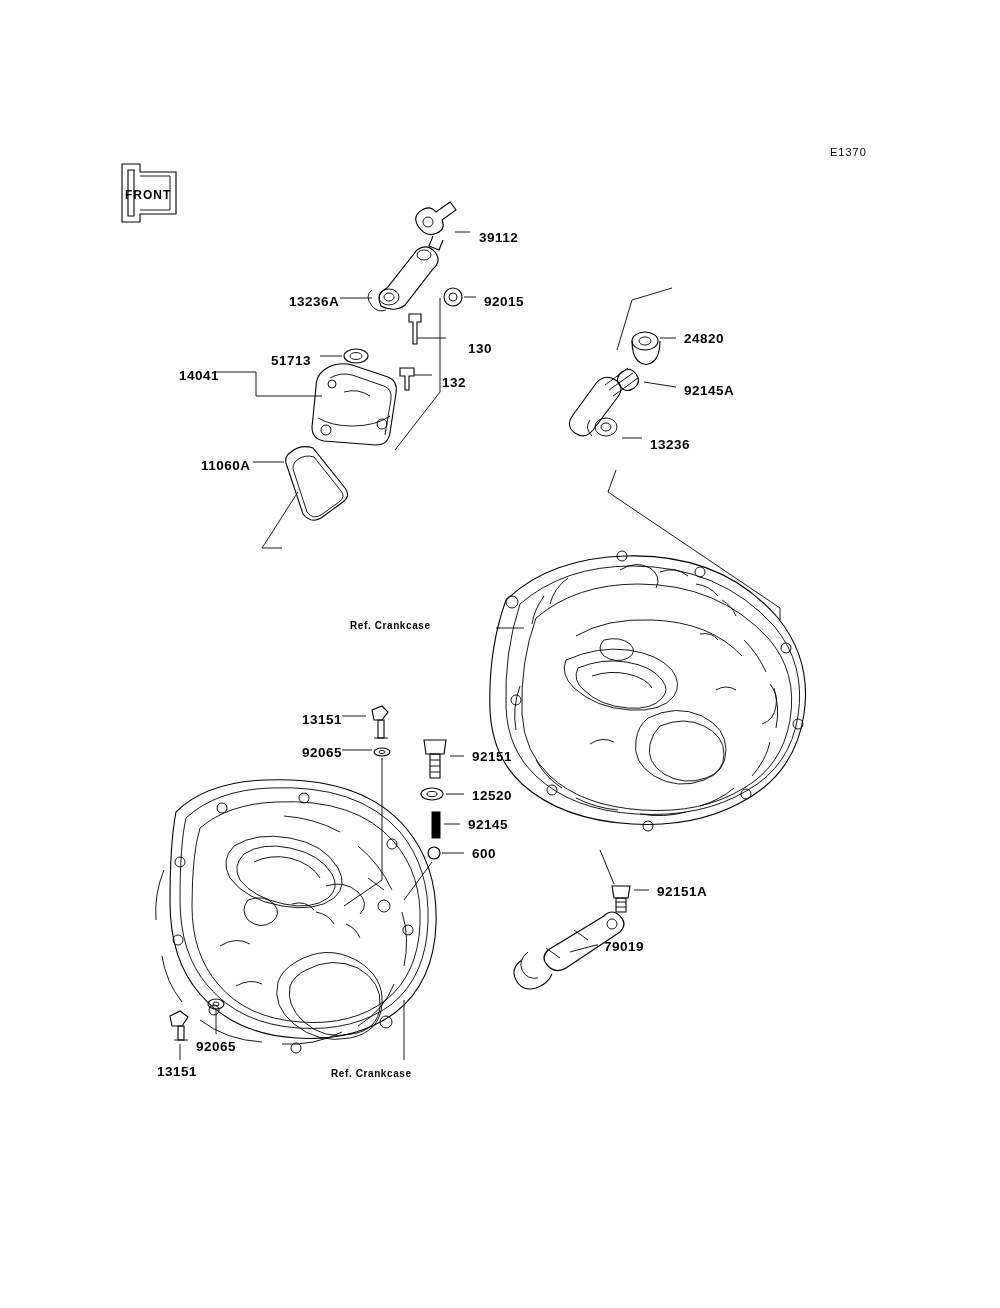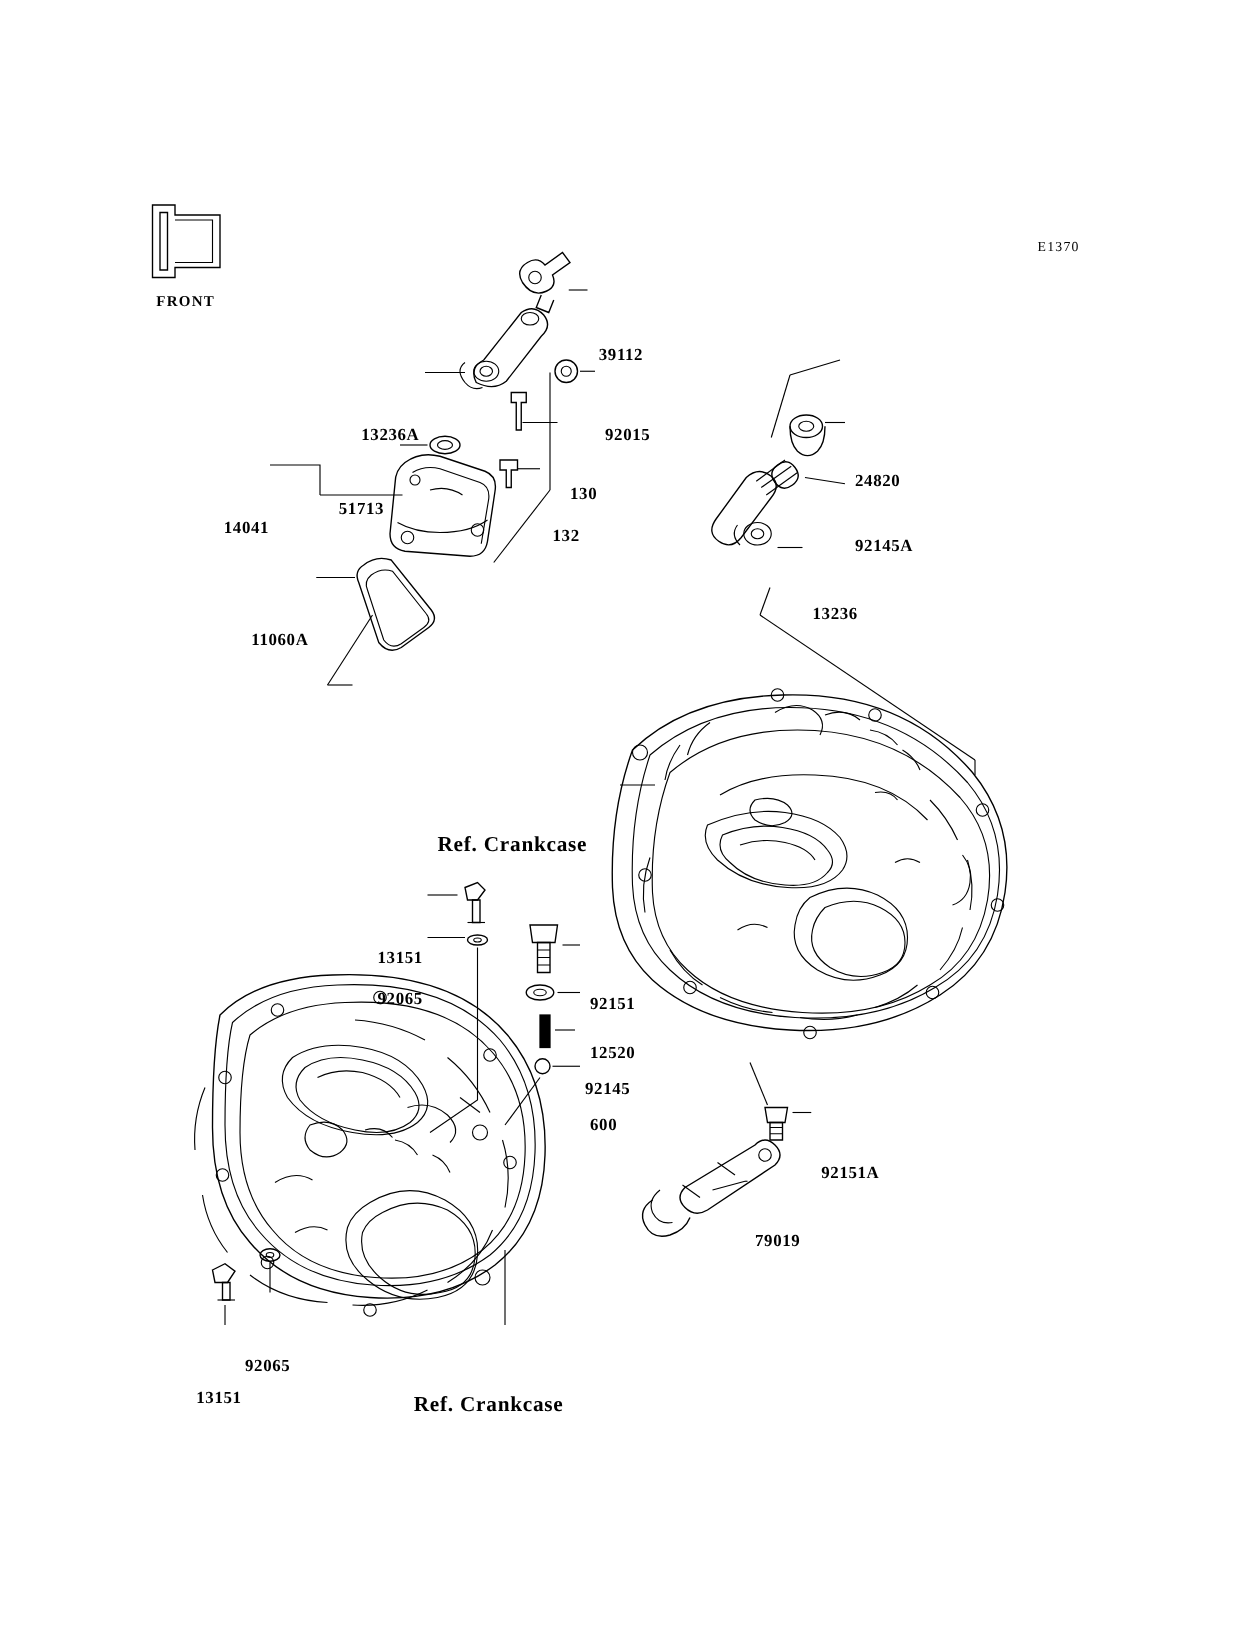--- a/index.html
+++ b/index.html
@@ -10,35 +10,34 @@
   #page {
     position: relative;
     width: 1000px;
     height: 1308px;
     background: #ffffff;
     font-family: "DejaVu Sans Mono", monospace;
     overflow: hidden;
   }
   .label {
     position: absolute;
-    font-family: Liberation Serif, serif;
+    font-family: Liberation Sans, sans-serif;
     font-size: 13.5px;
     font-weight: bold;
     color: #000000;
     letter-spacing: 0.5px;
     white-space: nowrap;
-    margin-top: 46px;
   }
   .label.small {
     font-size: 11px;
     font-weight: normal;
     letter-spacing: 1px;
   }
   .label.ref {
-    font-size: 17px;
+    font-size: 10px;
     letter-spacing: 0.6px;
   }
   svg.art {
     position: absolute;
     left: 0;
     top: 0;
     width: 1000px;
     height: 1308px;
   }
   .ln { stroke: #000; stroke-width: 1.1; fill: none; }
@@ -295,21 +294,21 @@
     </g>
     <path class="ln-thin" d="M216 1010 L216 1034"></path>
 
   </svg>
 
   <div class="label small" style="left:830px; top:146px;">E1370</div>
 
   <div class="label" style="left:479px; top:230px;">39112</div>
   <div class="label" style="left:289px; top:294px;">13236A</div>
   <div class="label" style="left:484px; top:294px;">92015</div>
-  <div class="label" style="left:456px; top:341px;">130</div>
+  <div class="label" style="left:468px; top:341px;">130</div>
   <div class="label" style="left:271px; top:353px;">51713</div>
   <div class="label" style="left:179px; top:368px;">14041</div>
   <div class="label" style="left:442px; top:375px;">132</div>
   <div class="label" style="left:201px; top:458px;">11060A</div>
   <div class="label" style="left:684px; top:331px;">24820</div>
   <div class="label" style="left:684px; top:383px;">92145A</div>
   <div class="label" style="left:650px; top:437px;">13236</div>
 
   <div class="label ref" style="left:350px; top:620px;">Ref. Crankcase</div>
 

